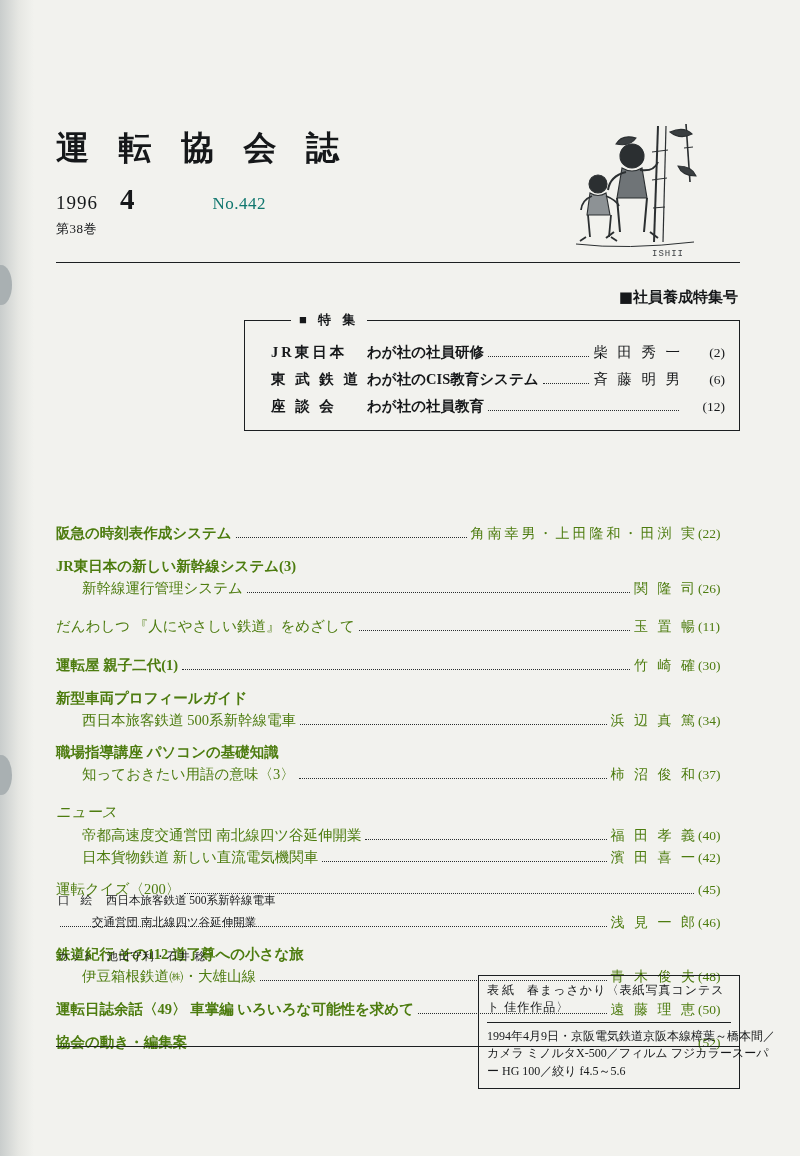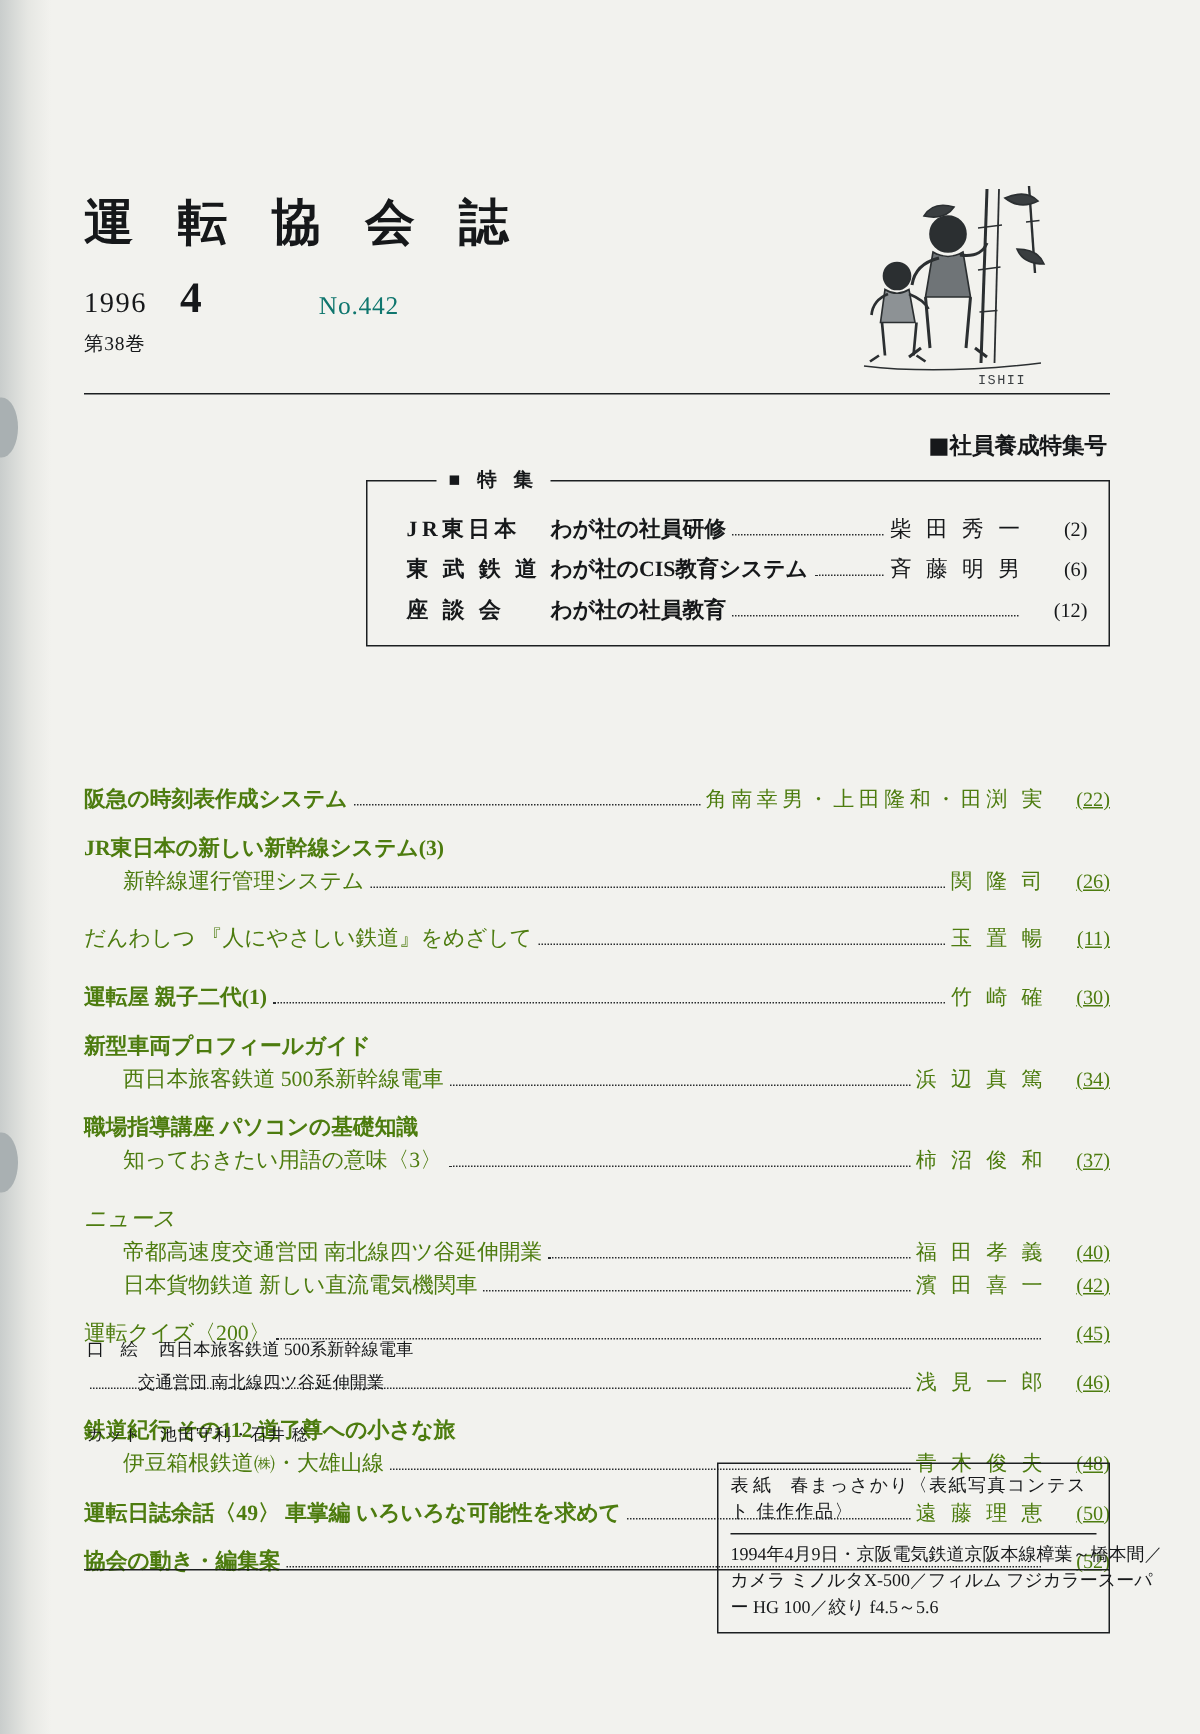--- a/index.html
+++ b/index.html
@@ -215,24 +215,23 @@
   .txt { white-space: nowrap; }
   .indent { padding-left: 26px; }
   .author {
     letter-spacing: 3px;
     white-space: nowrap;
     flex: none;
     font-size: 14px;
   }
   .pg {
     width: 42px;
-    text-align: right;
+    text-align: left;
     flex: none;
     font-size: 13.5px;
-    text-decoration: underline;
   }
   .gap-s { height: 9px; }
   .gap-m { height: 15px; }
 
   .news-head {
     font-size: 15px;
     font-weight: 400;
     margin-bottom: 3px;
     font-style: italic;
   }

